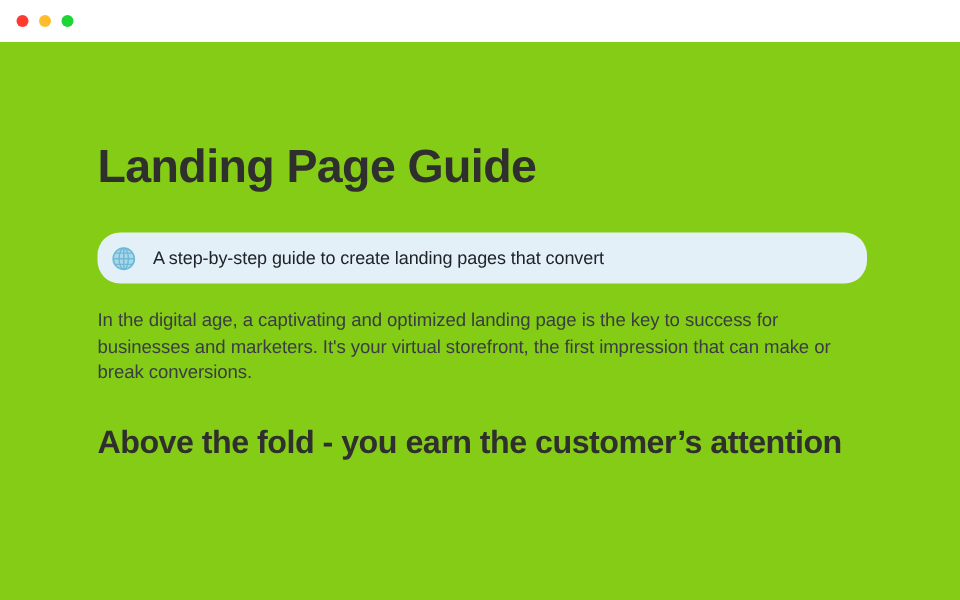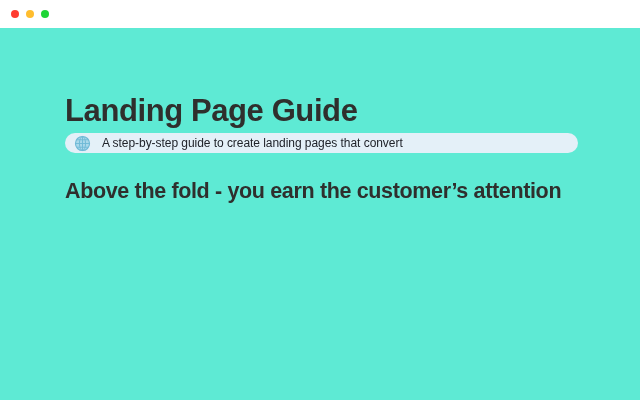--- a/index.html
+++ b/index.html
@@ -10,21 +10,21 @@
     width: 640px;
     height: 400px;
     background: #ffffff;
     font-family: "Liberation Sans", sans-serif;
     overflow: hidden;
   }
   .window {
     position: relative;
     width: 640px;
     height: 400px;
-    background: #5eead4;
+    background: #84cc16;
     display: flex;
     flex-direction: column;
   }
   
   .titlebar {
     height: 28px;
     flex: 0 0 28px;
     background: #ffffff;
     display: flex;
     align-items: center;
@@ -60,24 +60,24 @@
     font-size: 31px;
     font-weight: bold;
     color: #2f2f2d;
     letter-spacing: -0.4px;
     line-height: 1.1;
     margin: 0;
     padding-top: 66px;
   }
   
   .callout {
-    margin-top: 5px;
+    margin-top: 27px;
     background: #e4f0f8;
     border-radius: 15px;
-    height: 20px;
+    height: 34px;
     width: 513px;
     box-sizing: border-box;
     display: flex;
     align-items: center;
     padding: 0 10px 0 9px;
   }
   .callout-icon {
     width: 17px;
     height: 17px;
     flex: 0 0 17px;
@@ -144,20 +144,21 @@
             <ellipse cx="10" cy="10" rx="3.6" ry="8.3" fill="none" stroke="#6fb9d6" stroke-width="1.1"></ellipse>
             <line x1="1.7" y1="10" x2="18.3" y2="10" stroke="#6fb9d6" stroke-width="1.1"></line>
             <line x1="3.1" y1="5.6" x2="16.9" y2="5.6" stroke="#6fb9d6" stroke-width="1"></line>
             <line x1="3.1" y1="14.4" x2="16.9" y2="14.4" stroke="#6fb9d6" stroke-width="1"></line>
             <line x1="10" y1="1.7" x2="10" y2="18.3" stroke="#6fb9d6" stroke-width="1.1"></line>
           </svg>
         </span>
         <span class="callout-text">A step-by-step guide to create landing pages that convert</span>
       </div>
 
+      <p class="body first">In the digital age, a captivating and optimized landing page is the key to success for businesses and marketers. It's your virtual storefront, the first impression that can make or break conversions.</p>
 
 
 
       <h2 class="h-large">Above the fold - you earn the customer’s attention</h2>
 
     </div>
   </div>
 </div>
 
 </body></html>

